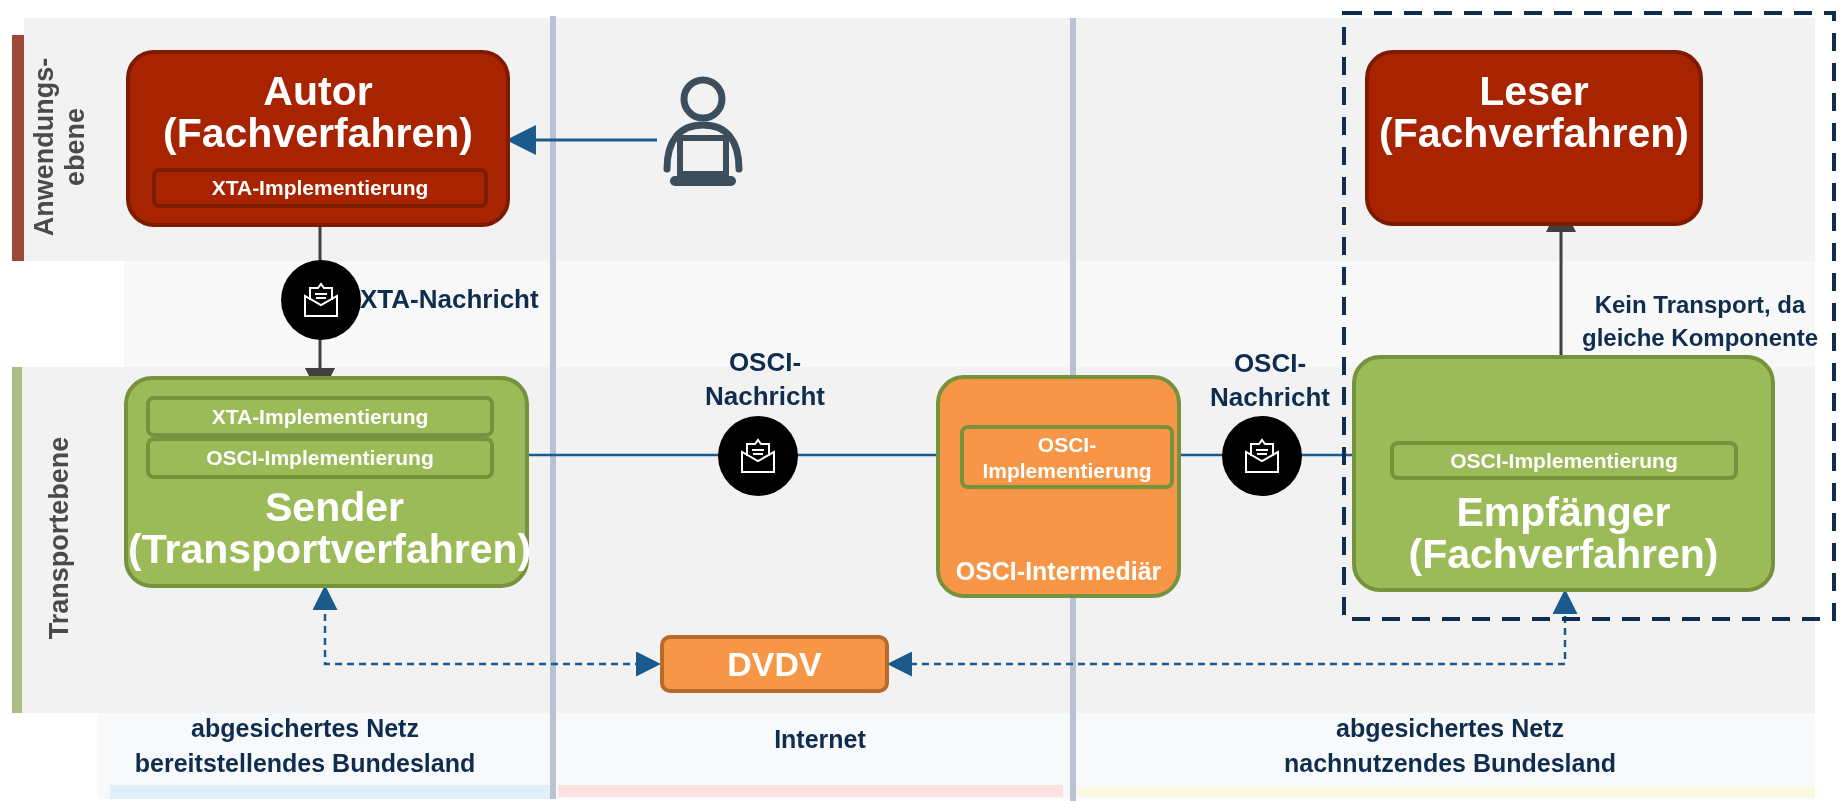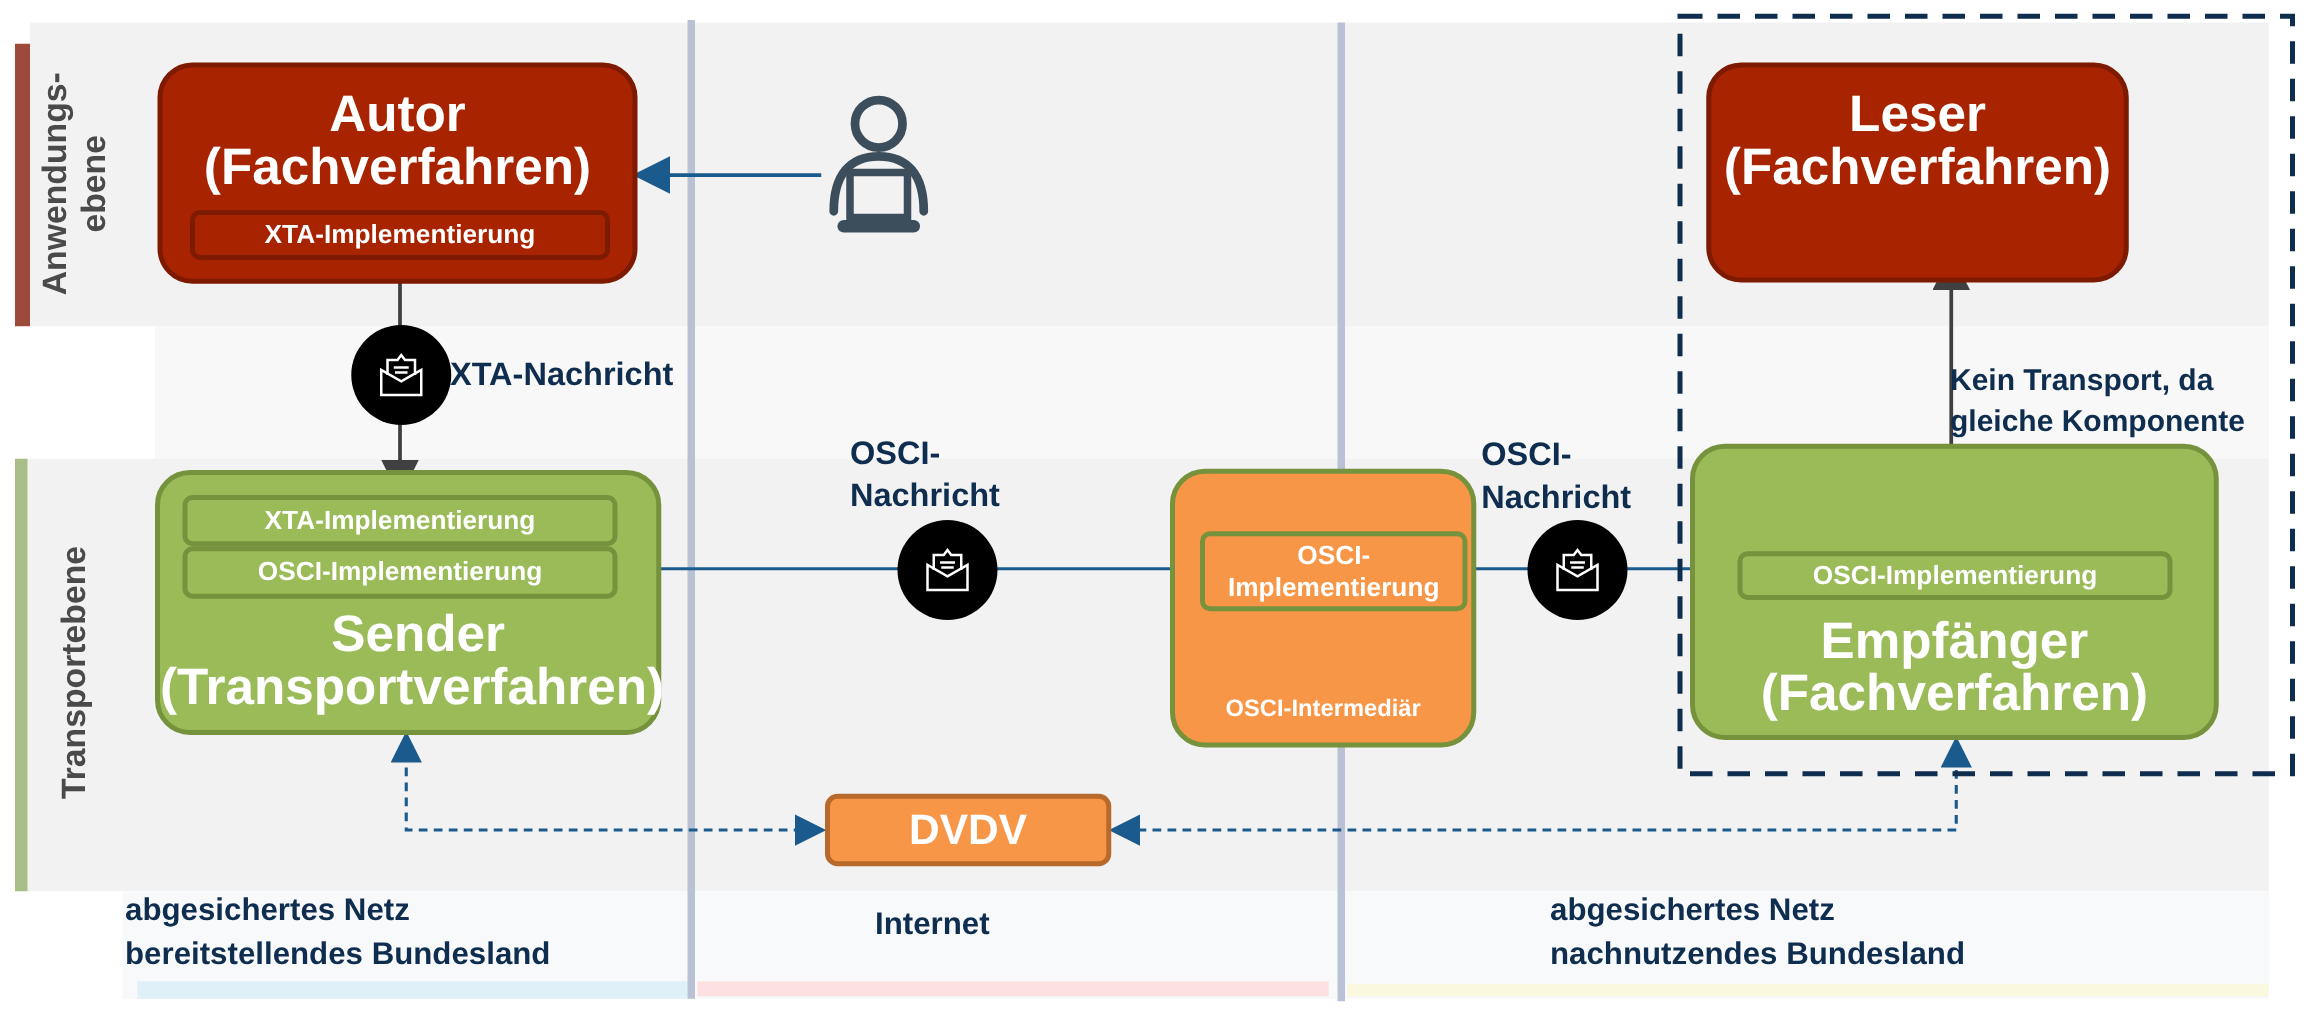--- a/index.html
+++ b/index.html
@@ -9,21 +9,21 @@
   .vlabel{position:absolute;transform:rotate(-90deg);transform-origin:center center;color:#4a4a4a;font-weight:bold;font-size:27px;text-align:center;line-height:31px;white-space:nowrap;}
   .box{position:absolute;box-sizing:border-box;border-radius:28px;color:#fff;font-weight:bold;text-align:center;}
   .red{background:#a82400;border:4px solid #7d1a00;}
   .green{background:#9bbb59;border:4px solid #76923c;}
   .orange{background:#f79646;border:4px solid #76923c;}
   .inner{position:absolute;box-sizing:border-box;border-radius:8px;color:#fff;font-weight:bold;text-align:center;font-size:21px;}
   .inner.red{border:4px solid #7d1a00;background:#a82400;}
   .inner.green{border:4px solid #76923c;background:#9bbb59;}
   .inner.orange{border:4px solid #76923c;background:#f79646;}
   .title{position:absolute;left:0;right:0;font-size:41px;line-height:42px;}
-  .navy{color:#0f2d4e;font-weight:bold;position:absolute;text-align:left;}
+  .navy{color:#0f2d4e;font-weight:bold;position:absolute;text-align:center;}
   .env{position:absolute;width:80px;height:80px;border-radius:50%;background:#000;}
   .env svg{position:absolute;left:20px;top:20px;}
 </style>
 </head>
 <body>
 
 <div class="band" style="left:24px;top:18px;width:1791px;height:243px;background:#f2f2f2;"></div>
 <div class="band" style="left:12px;top:35px;width:12px;height:226px;background:#9e4a3a;"></div>
 <div class="band" style="left:124px;top:261px;width:1691px;height:106px;background:#f8f8f8;"></div>
 <div class="band" style="left:20px;top:367px;width:1795px;height:346px;background:#f2f2f2;"></div>
@@ -110,21 +110,21 @@
     <line x1="14" y1="14" x2="26" y2="14" stroke="#fff" stroke-width="2"></line>
     <line x1="15" y1="18" x2="25" y2="18" stroke="#fff" stroke-width="2"></line>
   </svg>
 </div>
 
 <div class="box orange" style="left:936px;top:375px;width:245px;height:223px;">
   <div class="inner orange" style="left:20px;top:46px;width:214px;height:64px;line-height:26px;padding-top:3px;">
     <div>OSCI-</div>
     <div>Implementierung</div>
   </div>
-  <div class="abs" style="left:0;right:0;top:178px;font-size:19px;">OSCI-Intermediär</div>
+  <div class="abs" style="left:0;right:0;top:178px;font-size:25px;">OSCI-Intermediär</div>
 </div>
 
 <div class="navy" style="left:1185px;top:346px;width:170px;font-size:26px;line-height:34px;">
   <div>OSCI-</div>
   <div>Nachricht</div>
 </div>
 <div class="env" style="left:1222px;top:416px;">
   <svg width="40" height="40" viewBox="0 0 40 40">
     <path d="M4,16 L4,36 L36,36 L36,16 L20,25 Z" fill="none" stroke="#fff" stroke-width="2"></path>
     <path d="M9,20 L9,8 L17,8 L20,4 L23,8 L31,8 L31,20" fill="none" stroke="#fff" stroke-width="2"></path>

